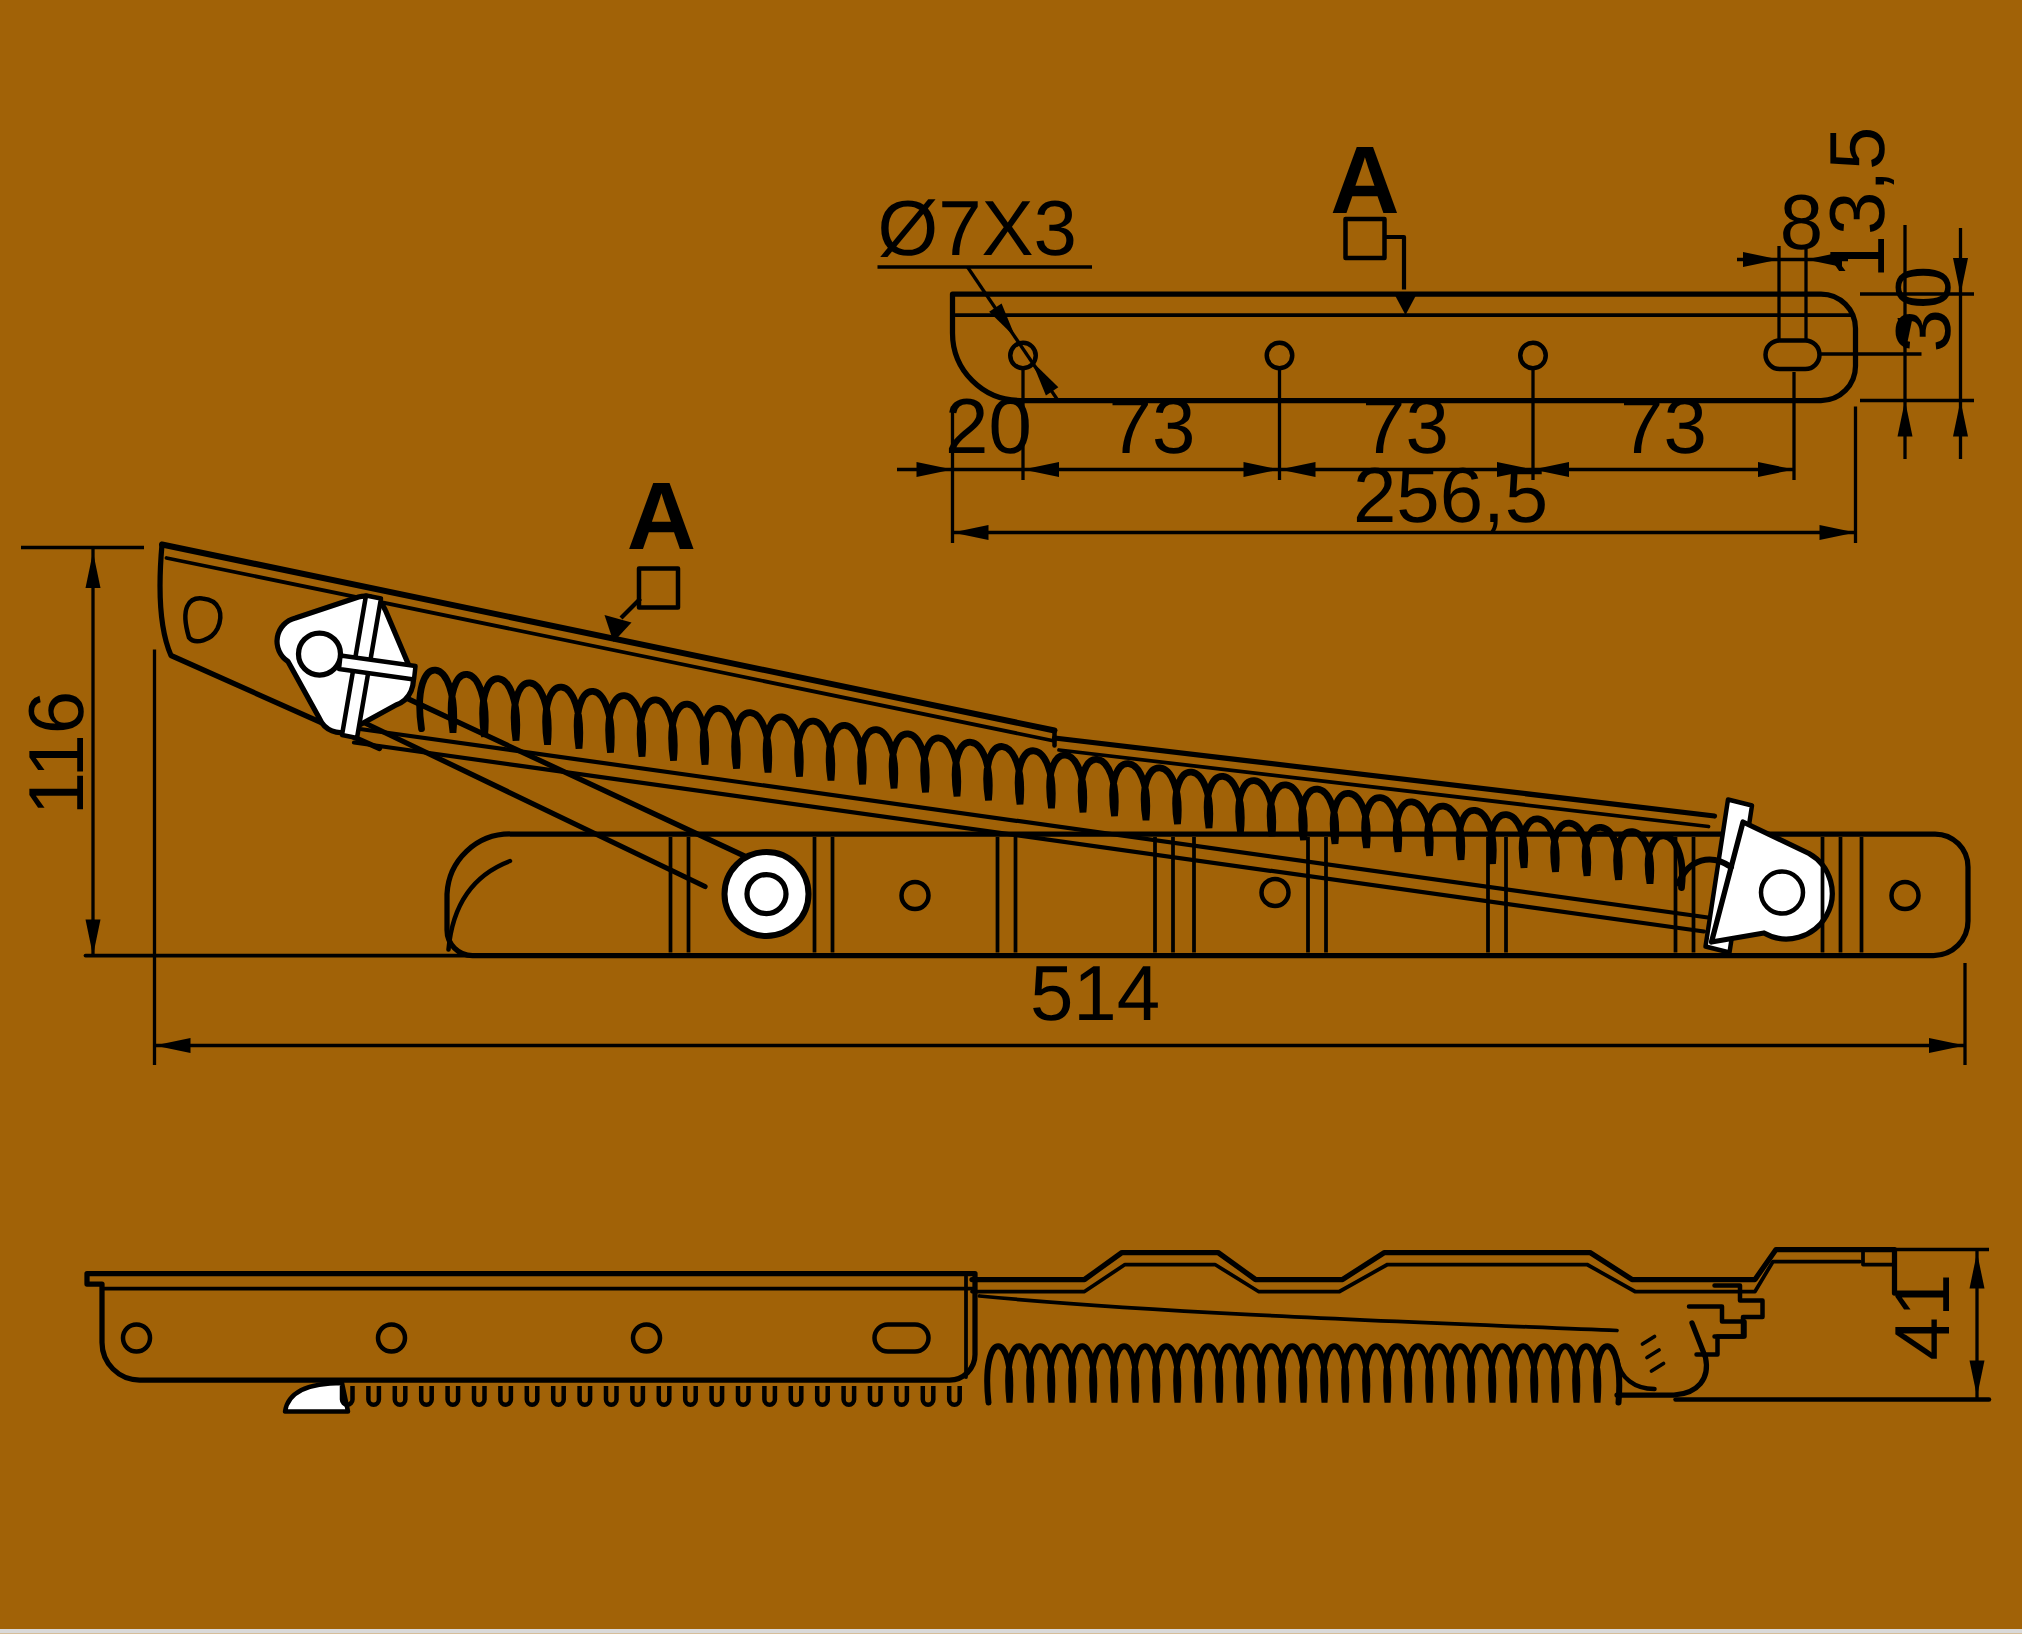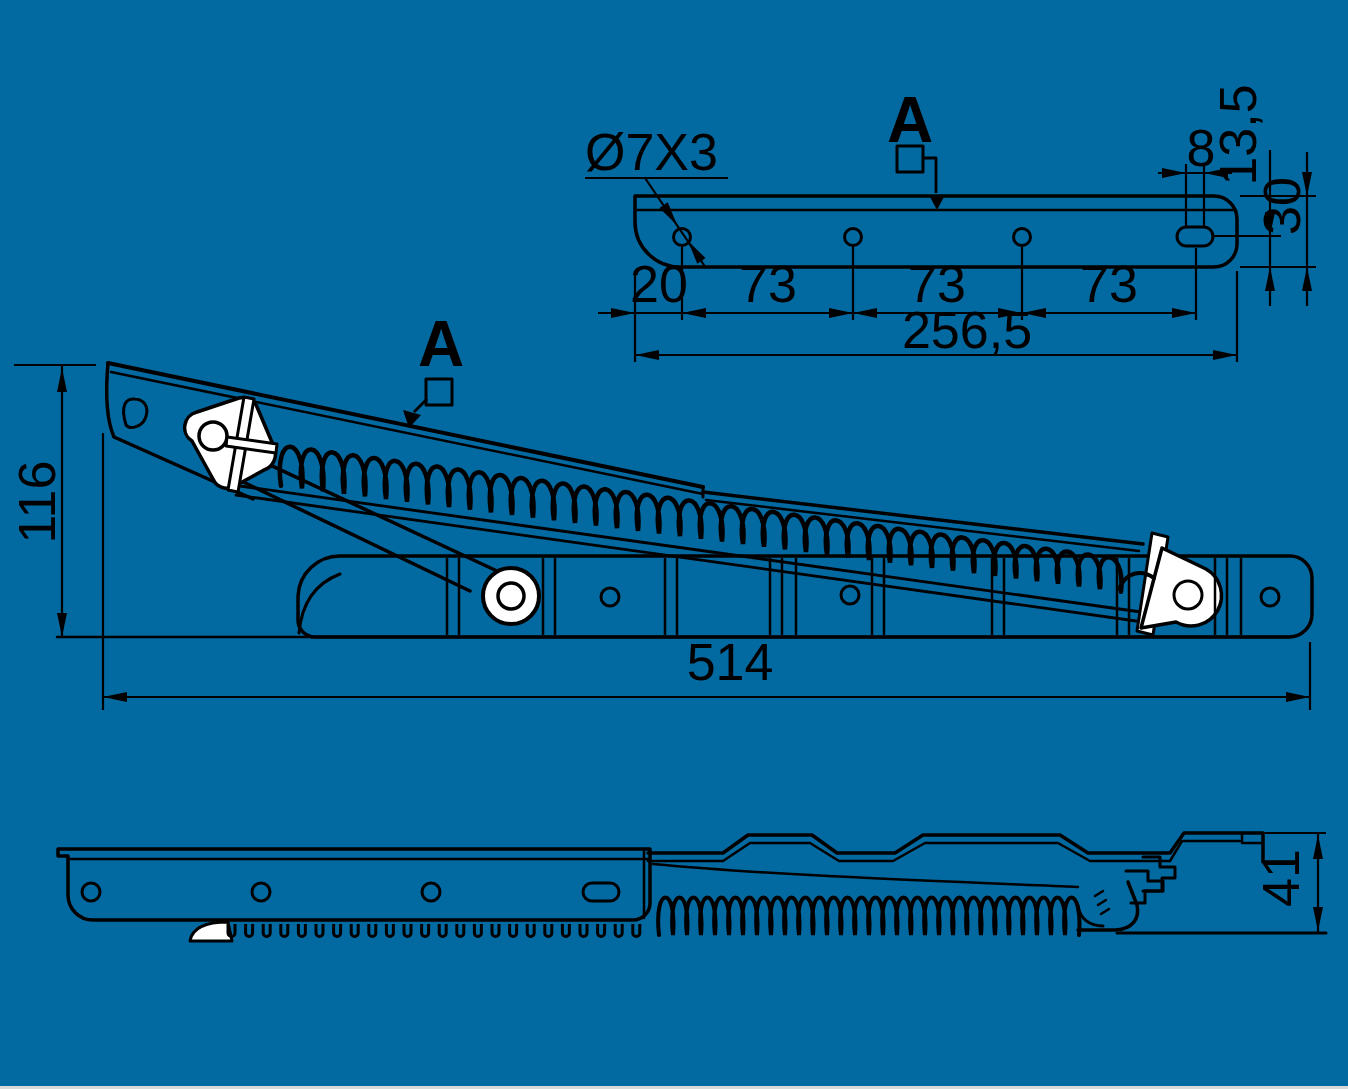--- a/index.html
+++ b/index.html
@@ -1,16 +1,16 @@
 <!DOCTYPE html>
 <html><head>
 <meta charset="utf-8">
 <style>
   html,body{margin:0;padding:0;background:#ffffff;}
-  .stage{width:1348px;height:1089px;position:relative;background:#0369a1;overflow:hidden;}
+  .stage{width:1348px;height:1089px;position:relative;background:#a16207;overflow:hidden;}
   svg{display:block;}
   text{font-family:"Liberation Sans","DejaVu Sans",sans-serif;fill:#000;}
   .dim{font-size:52px;}
   .marker{font-size:64px;font-weight:bold;}
   .callout{font-size:52px;}
 </style>
 </head>
 <body>
 
 <div class="stage">

